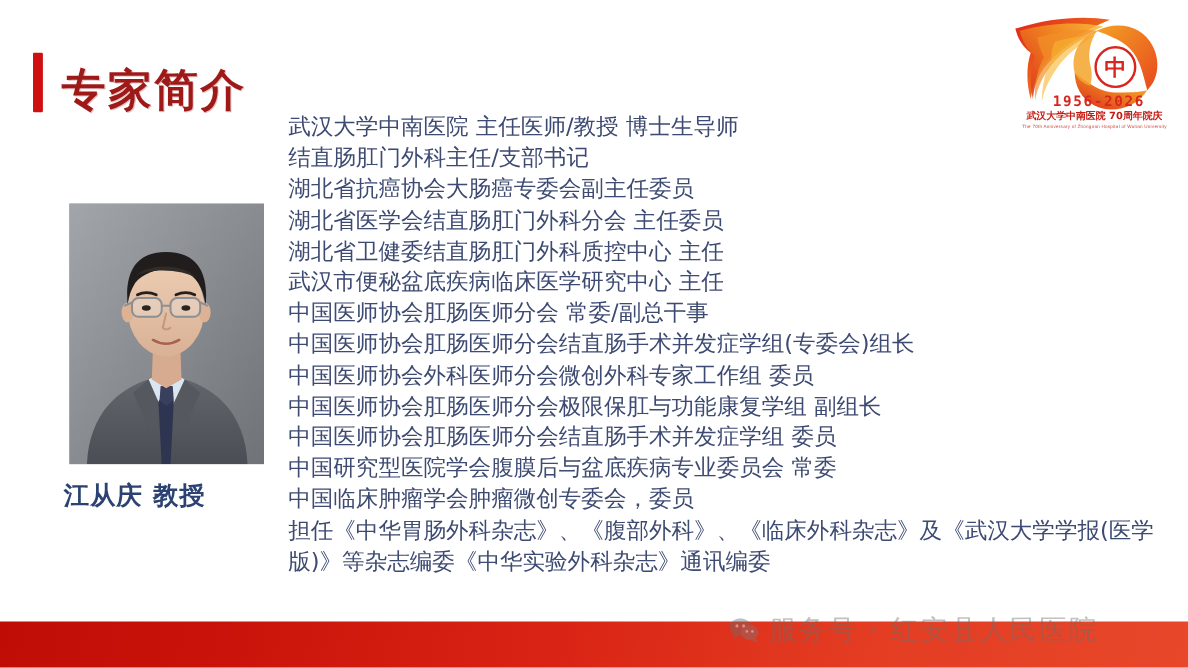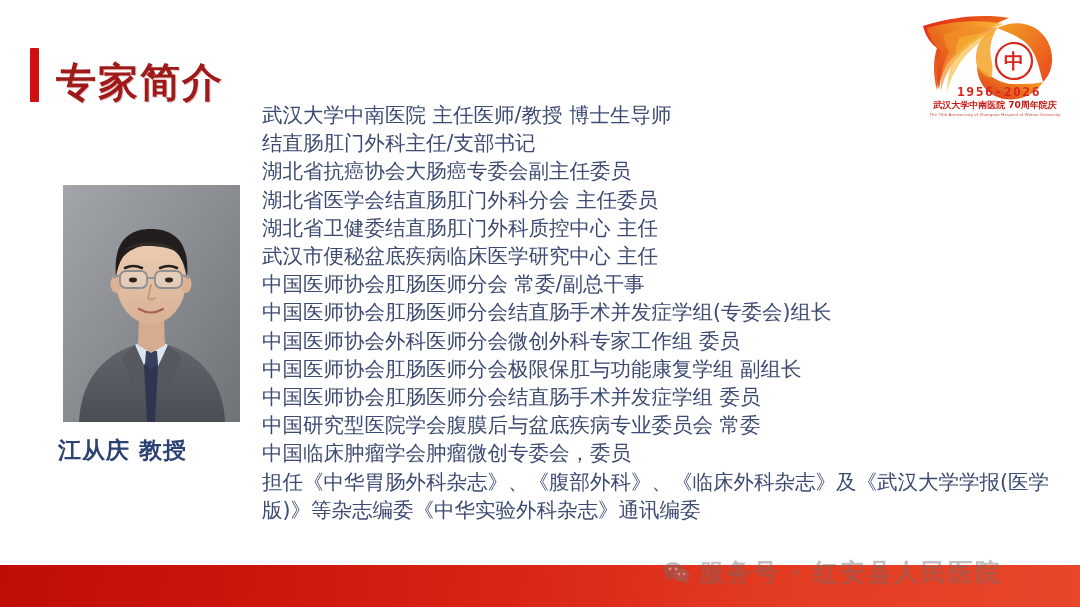--- a/index.html
+++ b/index.html
@@ -77,21 +77,21 @@
   .watermark {
     position:absolute; left:663px; top:556px;
     display:flex; align-items:center; gap:9px;
     opacity:0.42;
     pointer-events:none;
   }
   .wm-icon { width:27px; height:23px; flex:none; }
   .wm-icon svg { display:block; }
   .wm-text {
     font-size:25px; color:#6d6d6d; white-space:nowrap;
-    letter-spacing:2px; font-weight:bold;
+    letter-spacing:2px; font-weight:normal;
   }
 </style>
 </head>
 <body>
 
 <div class="slide">
 
   <div class="title-wrap">
     <div class="title-bar"></div>
     <div class="title-text">专家简介</div>

